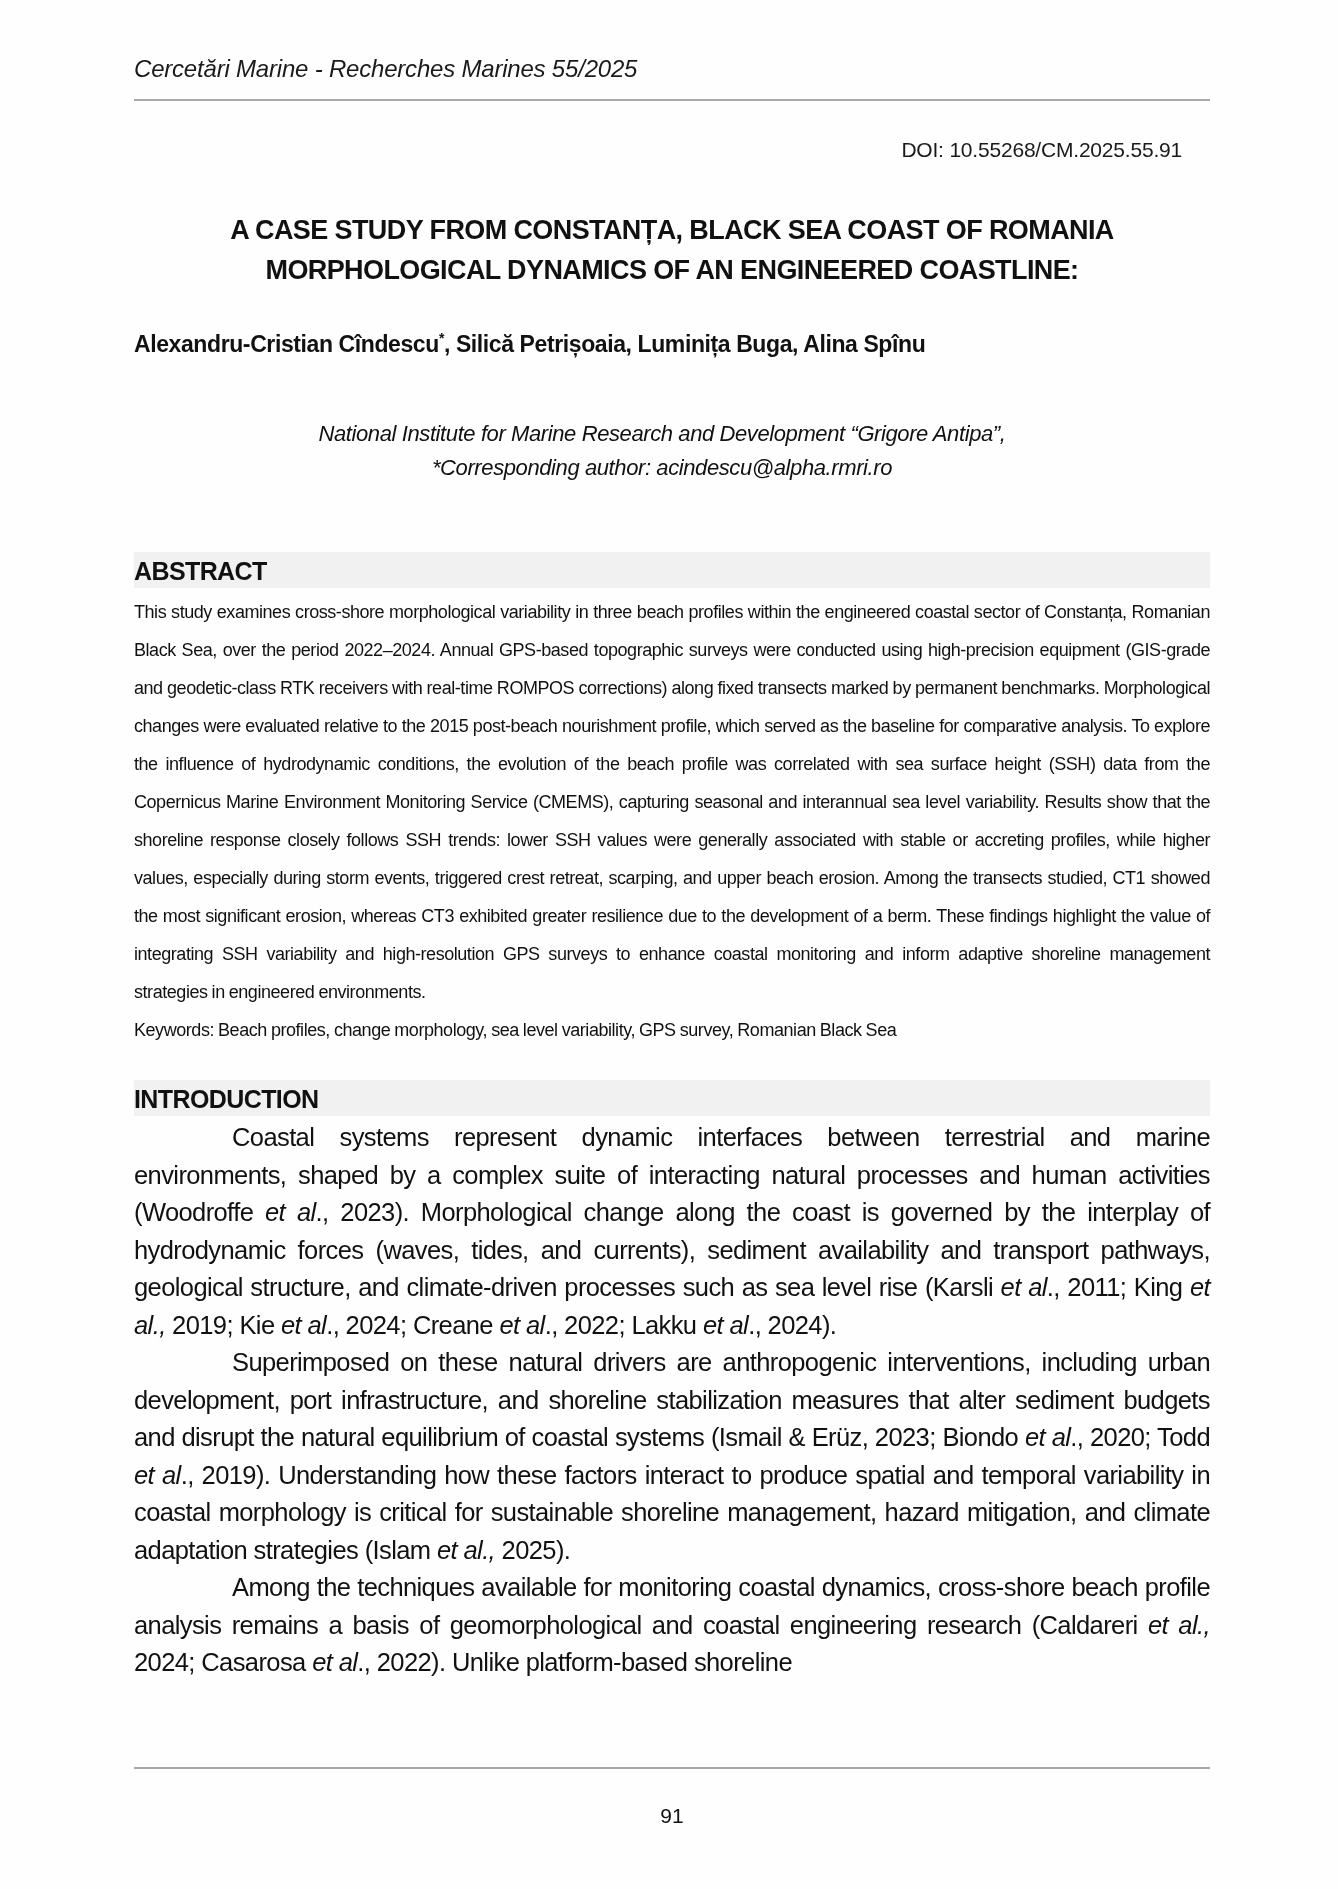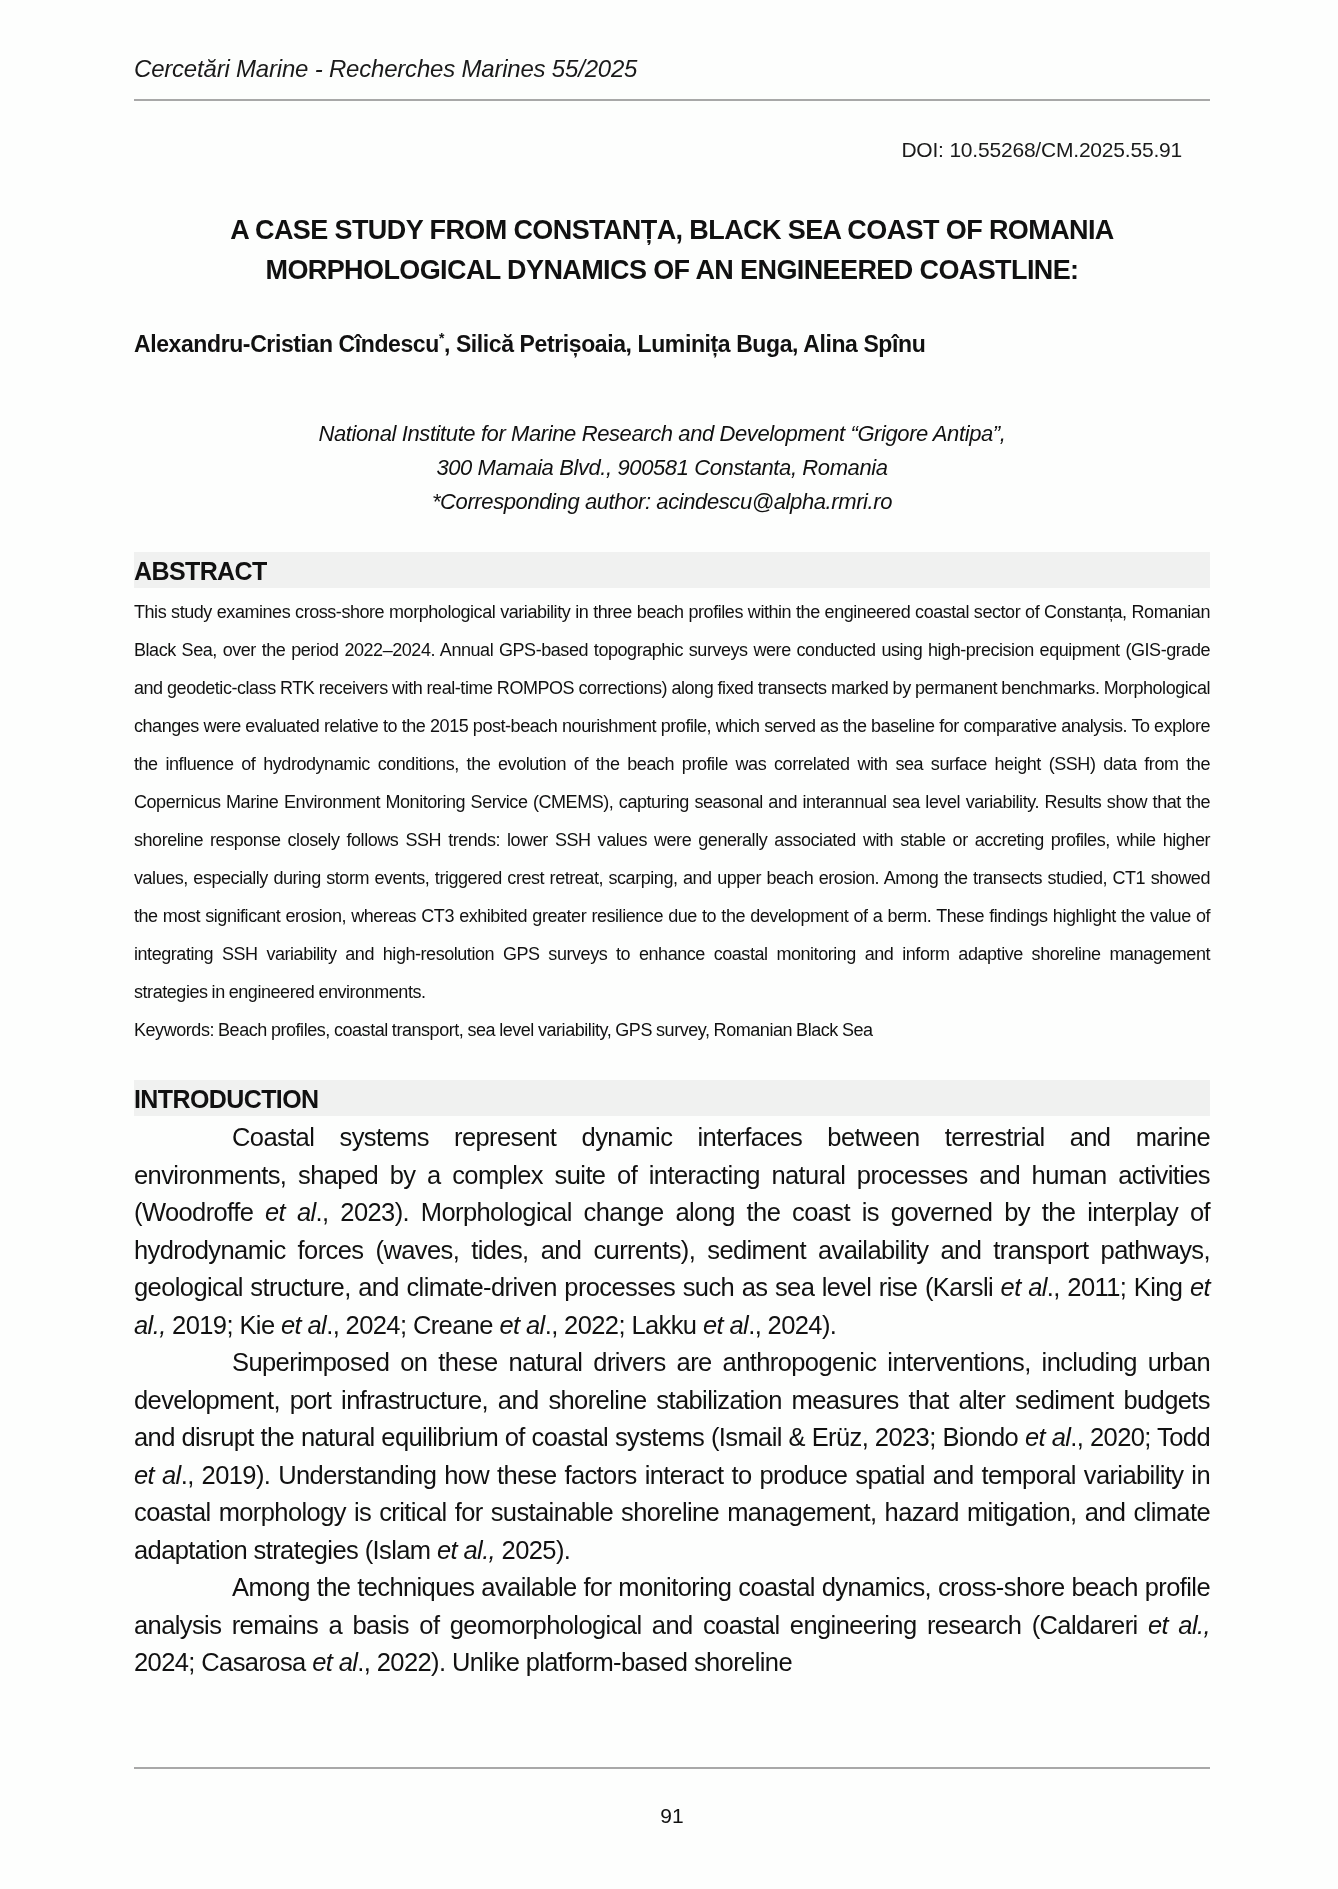--- a/index.html
+++ b/index.html
@@ -62,29 +62,28 @@
 
 <div class="title">
   <div>A CASE STUDY FROM CONSTANȚA, BLACK SEA COAST OF ROMANIA</div>
   <div>MORPHOLOGICAL DYNAMICS OF AN ENGINEERED COASTLINE:</div>
 </div>
 
 <div class="authors"><span>Alexandru-Cristian Cîndescu</span><sup>*</sup><span>, Silică Petrișoaia, Luminița Buga, Alina Spînu</span></div>
 
 <div class="affil">
   <div>National Institute for Marine Research and Development “Grigore Antipa”,</div>
-  <div>300 Mamaia Blvd., 900581 Constanta, Romania</div>
   <div>*Corresponding author: acindescu@alpha.rmri.ro</div>
 </div>
 
 <div class="section-head" style="top:552px;">ABSTRACT</div>
 
 <div class="abstract-body">
   <span>This study examines cross-shore morphological variability in three beach profiles within the engineered coastal sector of Constanța, Romanian Black Sea, over the period 2022–2024. Annual GPS-based topographic surveys were conducted using high-precision equipment (GIS-grade and geodetic-class RTK receivers with real-time ROMPOS corrections) along fixed transects marked by permanent benchmarks. Morphological changes were evaluated relative to the 2015 post-beach nourishment profile, which served as the baseline for comparative analysis. To explore the influence of hydrodynamic conditions, the evolution of the beach profile was correlated with sea surface height (SSH) data from the Copernicus Marine Environment Monitoring Service (CMEMS), capturing seasonal and interannual sea level variability. Results show that the shoreline response closely follows SSH trends: lower SSH values were generally associated with stable or accreting profiles, while higher values, especially during storm events, triggered crest retreat, scarping, and upper beach erosion. Among the transects studied, CT1 showed the most significant erosion, whereas CT3 exhibited greater resilience due to the development of a berm. These findings highlight the value of integrating SSH variability and high-resolution GPS surveys to enhance coastal monitoring and inform adaptive shoreline management strategies in engineered environments.</span><br>
-  <span class="kw-label">Keywords</span><span>: Beach profiles, coastal transport, sea level variability, GPS survey, Romanian Black Sea</span>
+  <span class="kw-label">Keywords</span><span>: Beach profiles, change morphology, sea level variability, GPS survey, Romanian Black Sea</span>
 </div>
 
 <div class="section-head" style="top:1080px;">INTRODUCTION</div>
 
 <div class="intro-body">
   <p><span>Coastal systems represent dynamic interfaces between terrestrial and marine environments, shaped by a complex suite of interacting natural processes and human activities (Woodroffe </span><i>et al</i><span>., 2023). Morphological change along the coast is governed by the interplay of hydrodynamic forces (waves, tides, and currents), sediment availability and transport pathways, geological structure, and climate-driven processes such as sea level rise (Karsli </span><i>et al</i><span>., 2011; King </span><i>et al.,</i><span> 2019; Kie </span><i>et al</i><span>., 2024; Creane </span><i>et al</i><span>., 2022; Lakku </span><i>et al</i><span>., 2024).</span></p>
   <p><span>Superimposed on these natural drivers are anthropogenic interventions, including urban development, port infrastructure, and shoreline stabilization measures that alter sediment budgets and disrupt the natural equilibrium of coastal systems (Ismail &amp; Erüz, 2023; Biondo </span><i>et al</i><span>., 2020; Todd </span><i>et al</i><span>., 2019). Understanding how these factors interact to produce spatial and temporal variability in coastal morphology is critical for sustainable shoreline management, hazard mitigation, and climate adaptation strategies (Islam </span><i>et al.,</i><span> 2025).</span></p>
   <p><span>Among the techniques available for monitoring coastal dynamics, cross-shore beach profile analysis remains a basis of geomorphological and coastal engineering research (Caldareri </span><i>et al.,</i><span> 2024; Casarosa </span><i>et al</i><span>., 2022). Unlike platform-based shoreline</span></p>
 </div>
 

